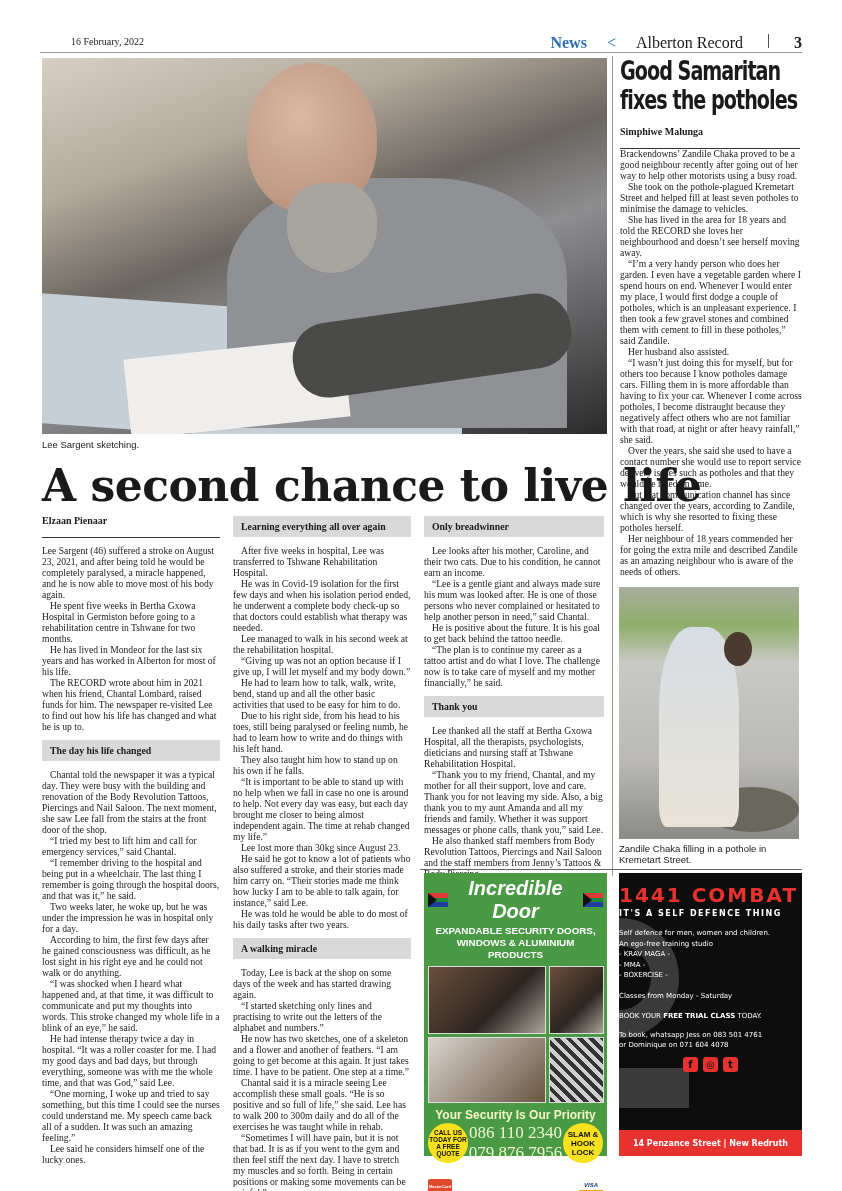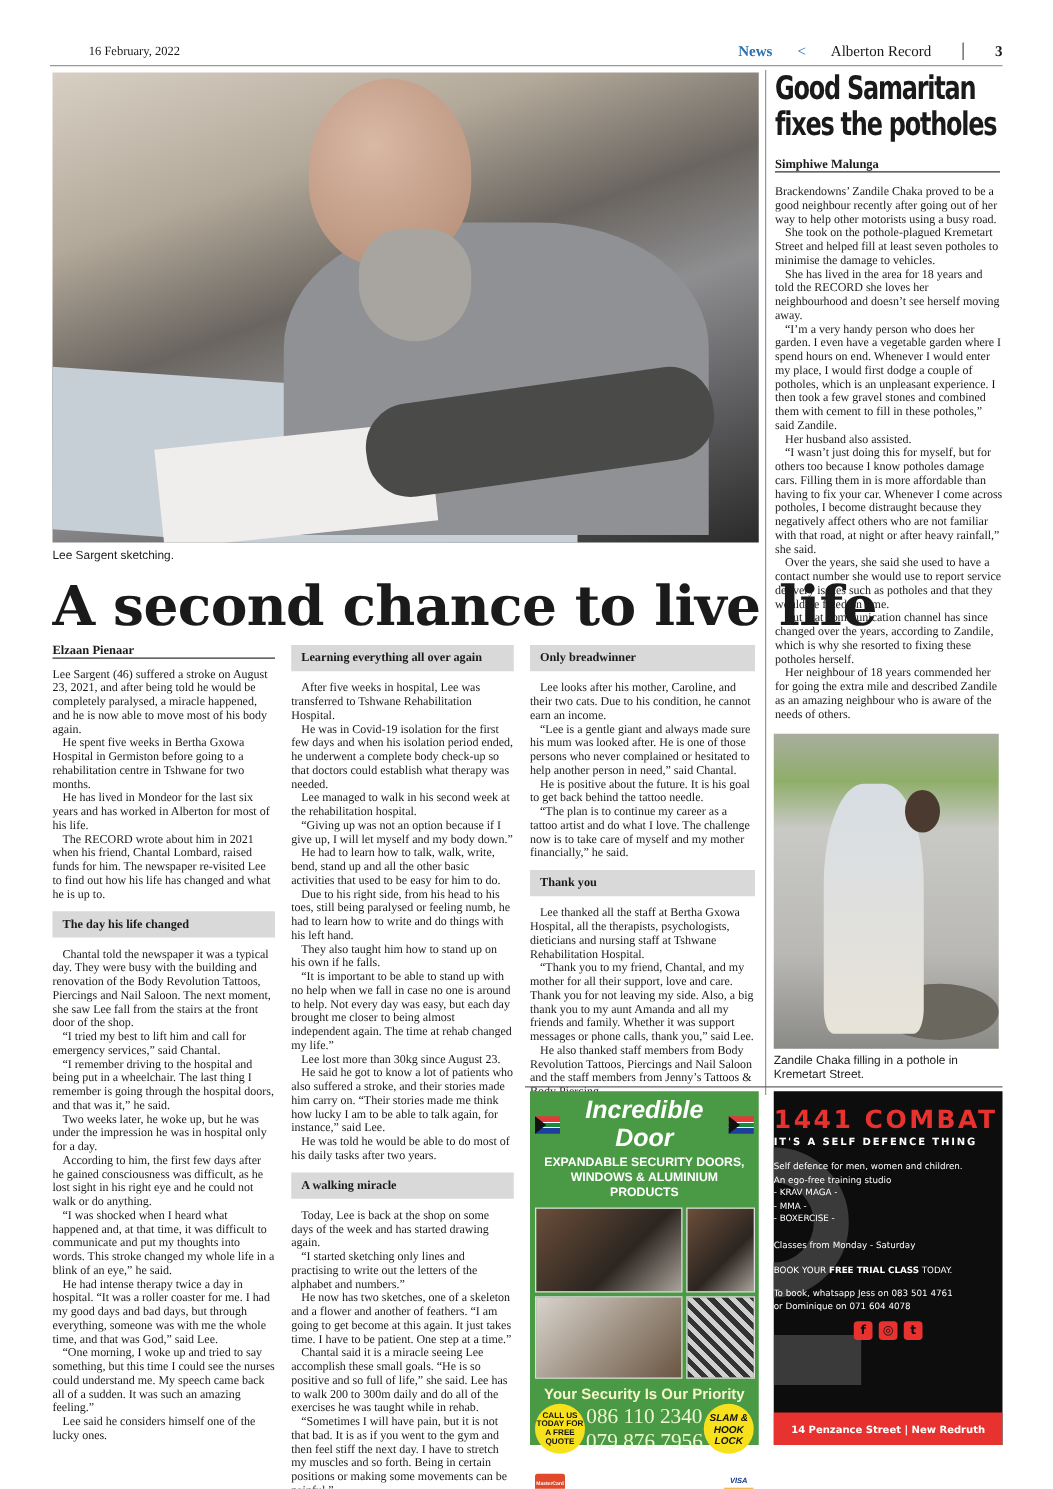--- a/index.html
+++ b/index.html
@@ -1,38 +1,38 @@
 <!DOCTYPE html>
 <html><head>
 <meta charset="utf-8">
 <style>
   * { box-sizing: border-box; margin: 0; padding: 0; }
   body { width: 842px; height: 1191px; background: #fff; position: relative; overflow: hidden; font-family: "Liberation Serif", serif; color: #1a1a1a; }
   .abs { position: absolute; }
   .header-date { left: 40px; top: 36px; font-size: 10px; margin-left: 31px; }
-  .header-right { right: 40px; top: 34px; font-size: 12px; display: flex; align-items: flex-start; gap: 20px; }
+  .header-right { right: 40px; top: 34px; font-size: 16px; display: flex; align-items: flex-start; gap: 20px; }
   .header-right .news { color: #2a6fb0; font-weight: bold; }
   .header-right .lt { color: #2a6fb0; }
   .header-right .sep { border-left: 1px solid #555; height: 14px; margin: 0 5px; }
   .header-right .page { font-weight: bold; }
   .rule-top { left: 40px; right: 40px; top: 52px; border-top: 1px solid #999; }
   .vrule { left: 612px; top: 56px; height: 820px; border-left: 1px solid #999; }
 
   .main-photo { left: 42px; top: 58px; width: 565px; height: 376px; background: linear-gradient(160deg,#d8cfc4 0%,#b3a99a 25%,#6a6560 45%,#8e8e90 60%,#5c5c5e 80%,#2a2a2a 100%); overflow: hidden; }
   .main-photo .head { position:absolute; left:205px; top:5px; width:130px; height:150px; border-radius:50% 50% 45% 45%; background: radial-gradient(circle at 40% 35%, #d9b8a4, #b28a74); }
   .main-photo .beard { position:absolute; left:245px; top:125px; width:90px; height:90px; border-radius:40% 40% 50% 50%; background:#a8a5a0; }
   .main-photo .shirt { position:absolute; left:185px; top:120px; width:340px; height:250px; border-radius:40% 40% 0 0; background:#8f9195; }
   .main-photo .table { position:absolute; left:0; top:250px; width:420px; height:130px; background:#c7cfd6; transform: skewY(4deg); }
   .main-photo .paper { position:absolute; left:85px; top:290px; width:220px; height:80px; background:#f0eeec; transform: rotate(-6deg); }
   .main-photo .arm { position:absolute; left:250px; top:250px; width:280px; height:75px; border-radius:35px; background:#4a4a48; transform: rotate(-8deg); }
   .caption { font-family: "Liberation Sans", sans-serif; font-size: 9.5px; }
   .cap-main { left: 42px; top: 439px; }
 
   .headline { left: 42px; top: 460px; font-size: 44px; font-weight: bold; letter-spacing: -0.5px; font-family: "DejaVu Serif", serif; }
-  .byline { font-size: 10px; font-weight: bold; padding-bottom: 0; border-bottom: 1px solid #333; }
+  .byline { font-size: 10px; font-weight: bold; padding-bottom: 11px; border-bottom: 1px solid #333; }
   .col { font-size: 9.6px; line-height: 11px; text-align: left; }
   .col p { text-indent: 8px; }
   .col p.first { text-indent: 0; }
   .subhead { background: #d9d9d9; font-weight: bold; font-size: 9.8px; padding: 5px 8px; margin: 8px 0 8px 0; }
 
   .c1 { left: 42px; top: 515px; width: 178px; }
   .c2 { left: 233px; top: 515px; width: 178px; }
   .c3 { left: 424px; top: 515px; width: 180px; }
 
   .gs-title { left: 620px; top: 57px; font-family: "DejaVu Sans", sans-serif; font-size: 26px; line-height: 29px; letter-spacing: -1.2px; font-stretch: condensed; transform: scaleX(0.82); transform-origin: left top; width: 240px; }
@@ -50,21 +50,21 @@
   .flag { width: 22px; height: 14px; background: linear-gradient(180deg,#e03a3a 0 33%,#fff 33% 38%,#1b8a3a 38% 62%,#fff 62% 67%,#1d3e9a 67% 100%); position: relative; }
   .flag::before { content:""; position:absolute; left:0; top:0; border-left: 9px solid #111; border-top:7px solid transparent; border-bottom:7px solid transparent; }
   .ad-door .sub { font-size: 9.8px; font-weight: bold; line-height: 12px; margin-top: 2px; }
   .ad-door .pics { display: grid; grid-template-columns: 118px 55px; grid-template-rows: 68px 66px; gap: 3px; margin: 5px 0; }
   .ad-door .pics div { background: linear-gradient(135deg,#6b4e3a,#2c2520 60%,#a9a39a); border: 1px solid #ddd; }
   .ad-door .pics div:nth-child(3) { background: linear-gradient(135deg,#d8d3cc,#6a5642); }
   .ad-door .pics div:nth-child(4) { background: repeating-linear-gradient(45deg,#333 0 4px,#cfcfcf 4px 8px); }
   .ad-door .prio { font-size: 12px; font-weight: bold; color: #f5f5c8; }
   .ad-door .phones { display:flex; align-items:center; justify-content:space-between; margin-top: 1px; }
   .ad-door .circ { width: 40px; height: 40px; border-radius: 50%; background: #f7e11c; color: #111; font-size: 6.5px; font-weight: bold; display:flex; align-items:center; justify-content:center; line-height: 7px; }
-  .ad-door .circ.big { font-size: 8px; line-height: 9px; font-style: italic; }
+  .ad-door .circ.big { font-size: 8px; line-height: 9px; }
   .ad-door .nums { font-family: "Liberation Serif", serif; font-size: 17px; line-height: 20px; color: #eef7d0; }
   .ad-door .email { font-size: 10px; font-weight: bold; margin-top: 3px; }
   .ad-door .web { display:flex; align-items:center; justify-content:space-between; font-size: 10px; font-weight: bold; margin-top: 2px; }
   .card { width: 24px; height: 14px; border-radius: 2px; font-size: 6px; display:flex; align-items:center; justify-content:center; font-weight:bold; }
   .card.mc { background: #e04a2a; color:#fff; }
   .card.visa { background: #fff; color:#1a3a8a; font-style: italic; border-bottom: 3px solid #f2a51a; }
 
   .ad-combat { left: 619px; top: 873px; width: 183px; height: 283px; background: #0d0d0d; color: #fff; font-family: "DejaVu Sans", sans-serif; overflow: hidden; }
   .ad-combat .deco { position:absolute; left:-60px; top:45px; width:120px; height:120px; border-radius:50%; border: 28px solid #3a3a3a; }
   .ad-combat .deco2 { position:absolute; left:0; top:195px; width:70px; height:40px; background:#3a3a3a; }

